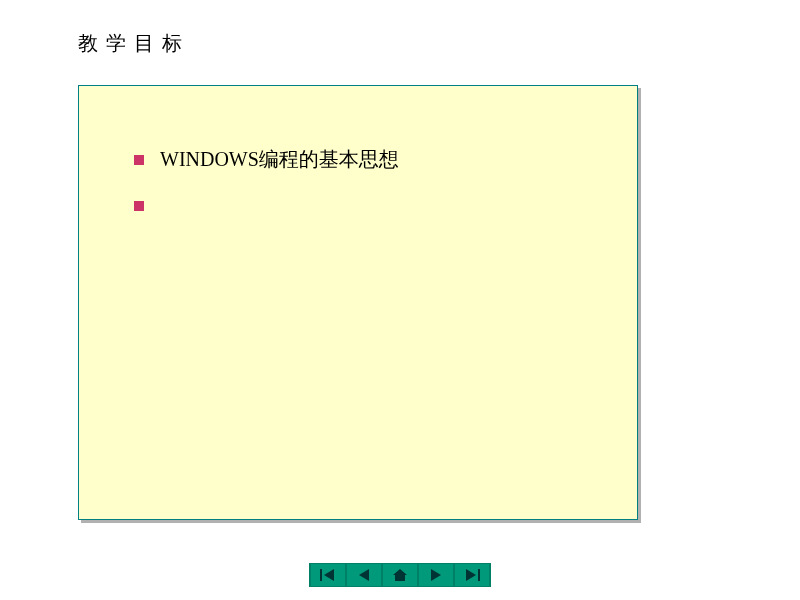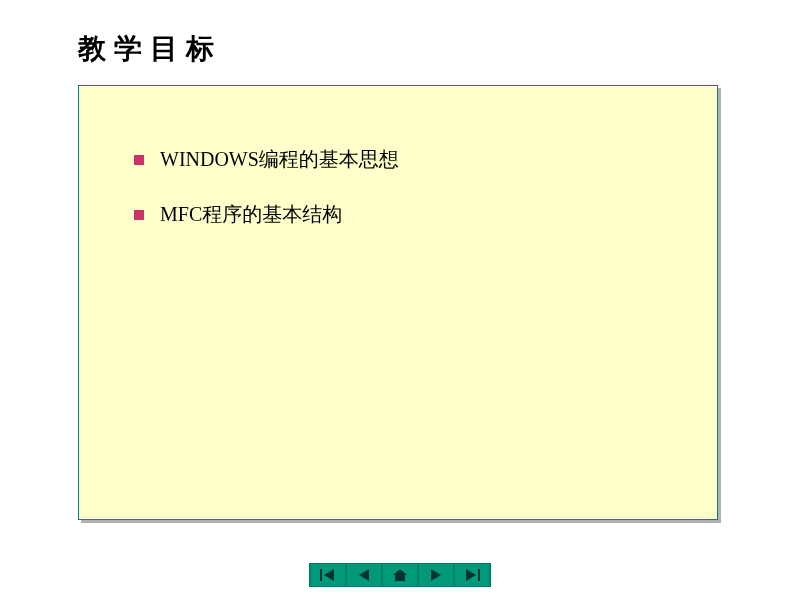--- a/index.html
+++ b/index.html
@@ -12,30 +12,30 @@
       height: 600px;
       background: #ffffff;
       font-family: "SimSun", "宋体", serif;
       position: relative;
       overflow: hidden;
     }
     .slide-title {
       position: absolute;
       top: 30px;
       left: 78px;
-      font-size: 28px;
-      font-weight: bold;
+      font-size: 20px;
+      font-weight: normal;
       color: #000000;
       letter-spacing: 8px;
     }
     .content-box {
       position: absolute;
       top: 85px;
       left: 78px;
-      width: 640px;
+      width: 560px;
       height: 435px;
       background: #ffffcc;
       border: 1px solid #008080;
       box-shadow: 3px 3px 0px rgba(100, 100, 100, 0.5);
     }
     .bullet-list {
       padding: 60px 40px 40px 55px;
       list-style: none;
     }
     .bullet-item {
@@ -83,21 +83,20 @@
 <h1 class="slide-title">教学目标</h1>
 
 <div class="content-box">
   <ul class="bullet-list">
     <li class="bullet-item">
       <span class="bullet-marker"></span>
       <span>WINDOWS编程的基本思想</span>
     </li>
     <li class="bullet-item">
       <span class="bullet-marker"></span>
-      <span>MFC程序的基本结构</span>
     </li>
   </ul>
 </div>
 
 <div class="nav-bar">
   <button class="nav-button">
     <svg width="16" height="12" viewBox="0 0 16 12">
       <rect x="0" y="0" width="2" height="12"></rect>
       <polygon points="14,0 4,6 14,12"></polygon>
     </svg>

